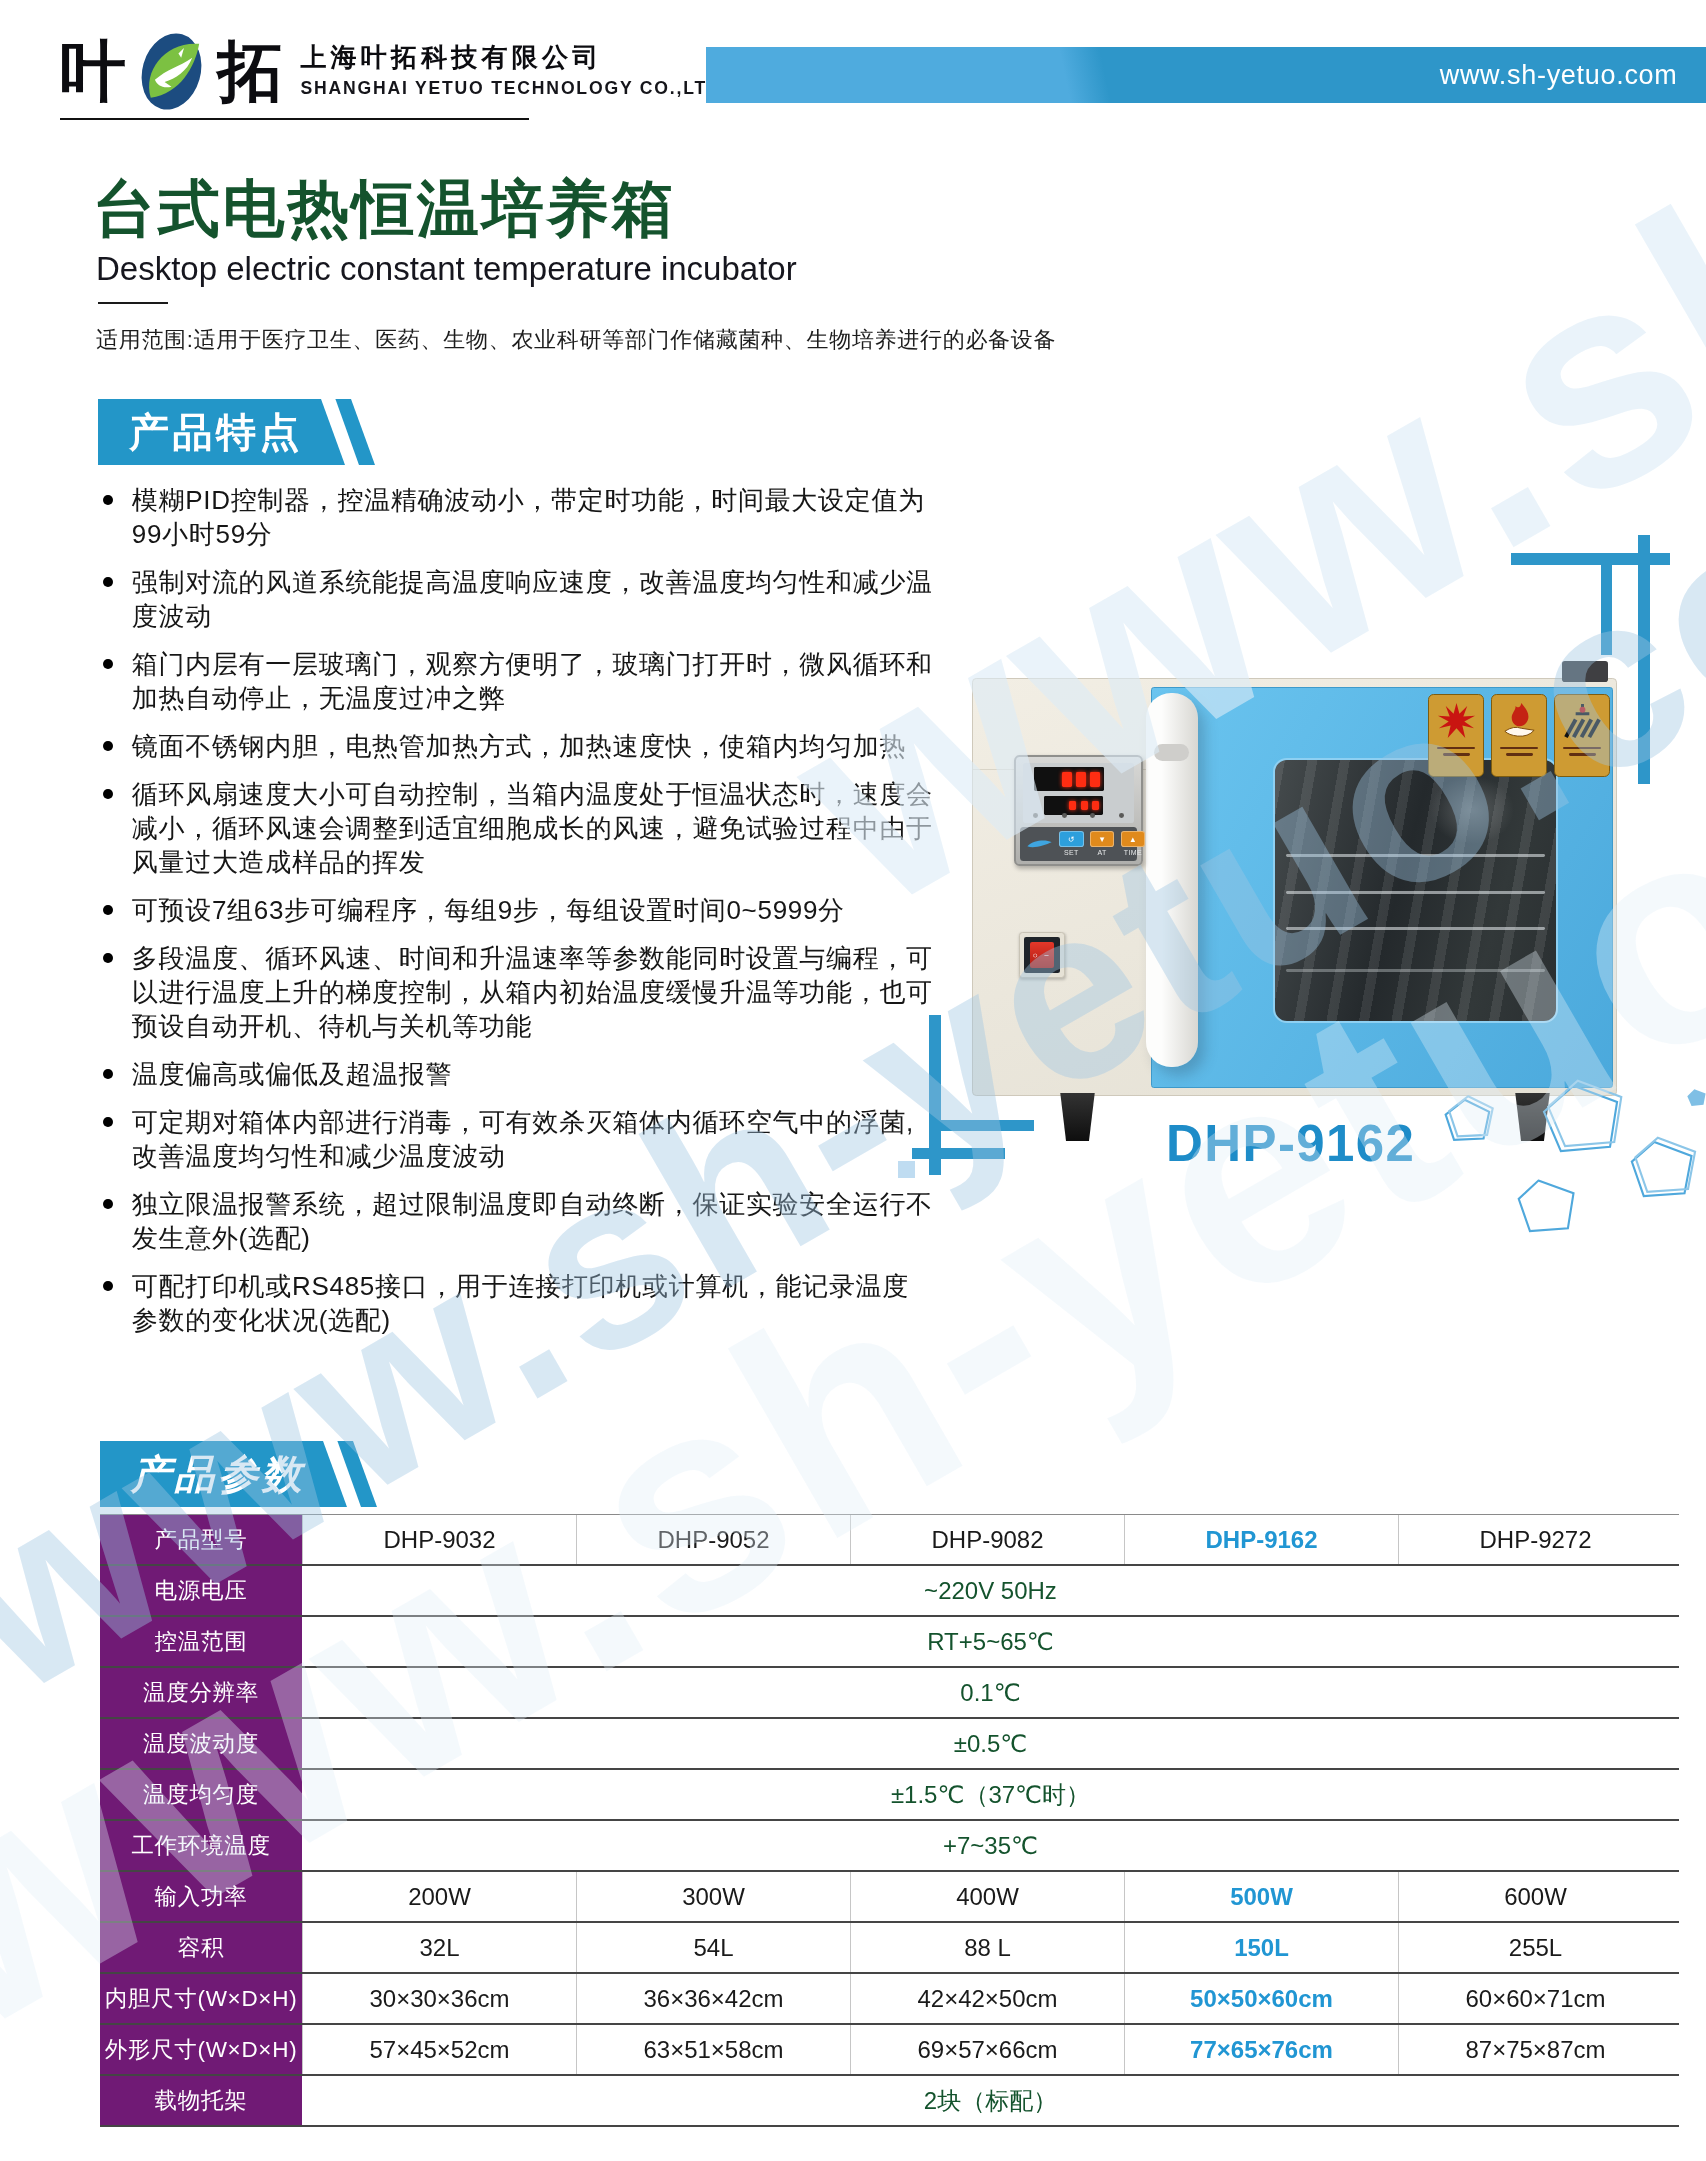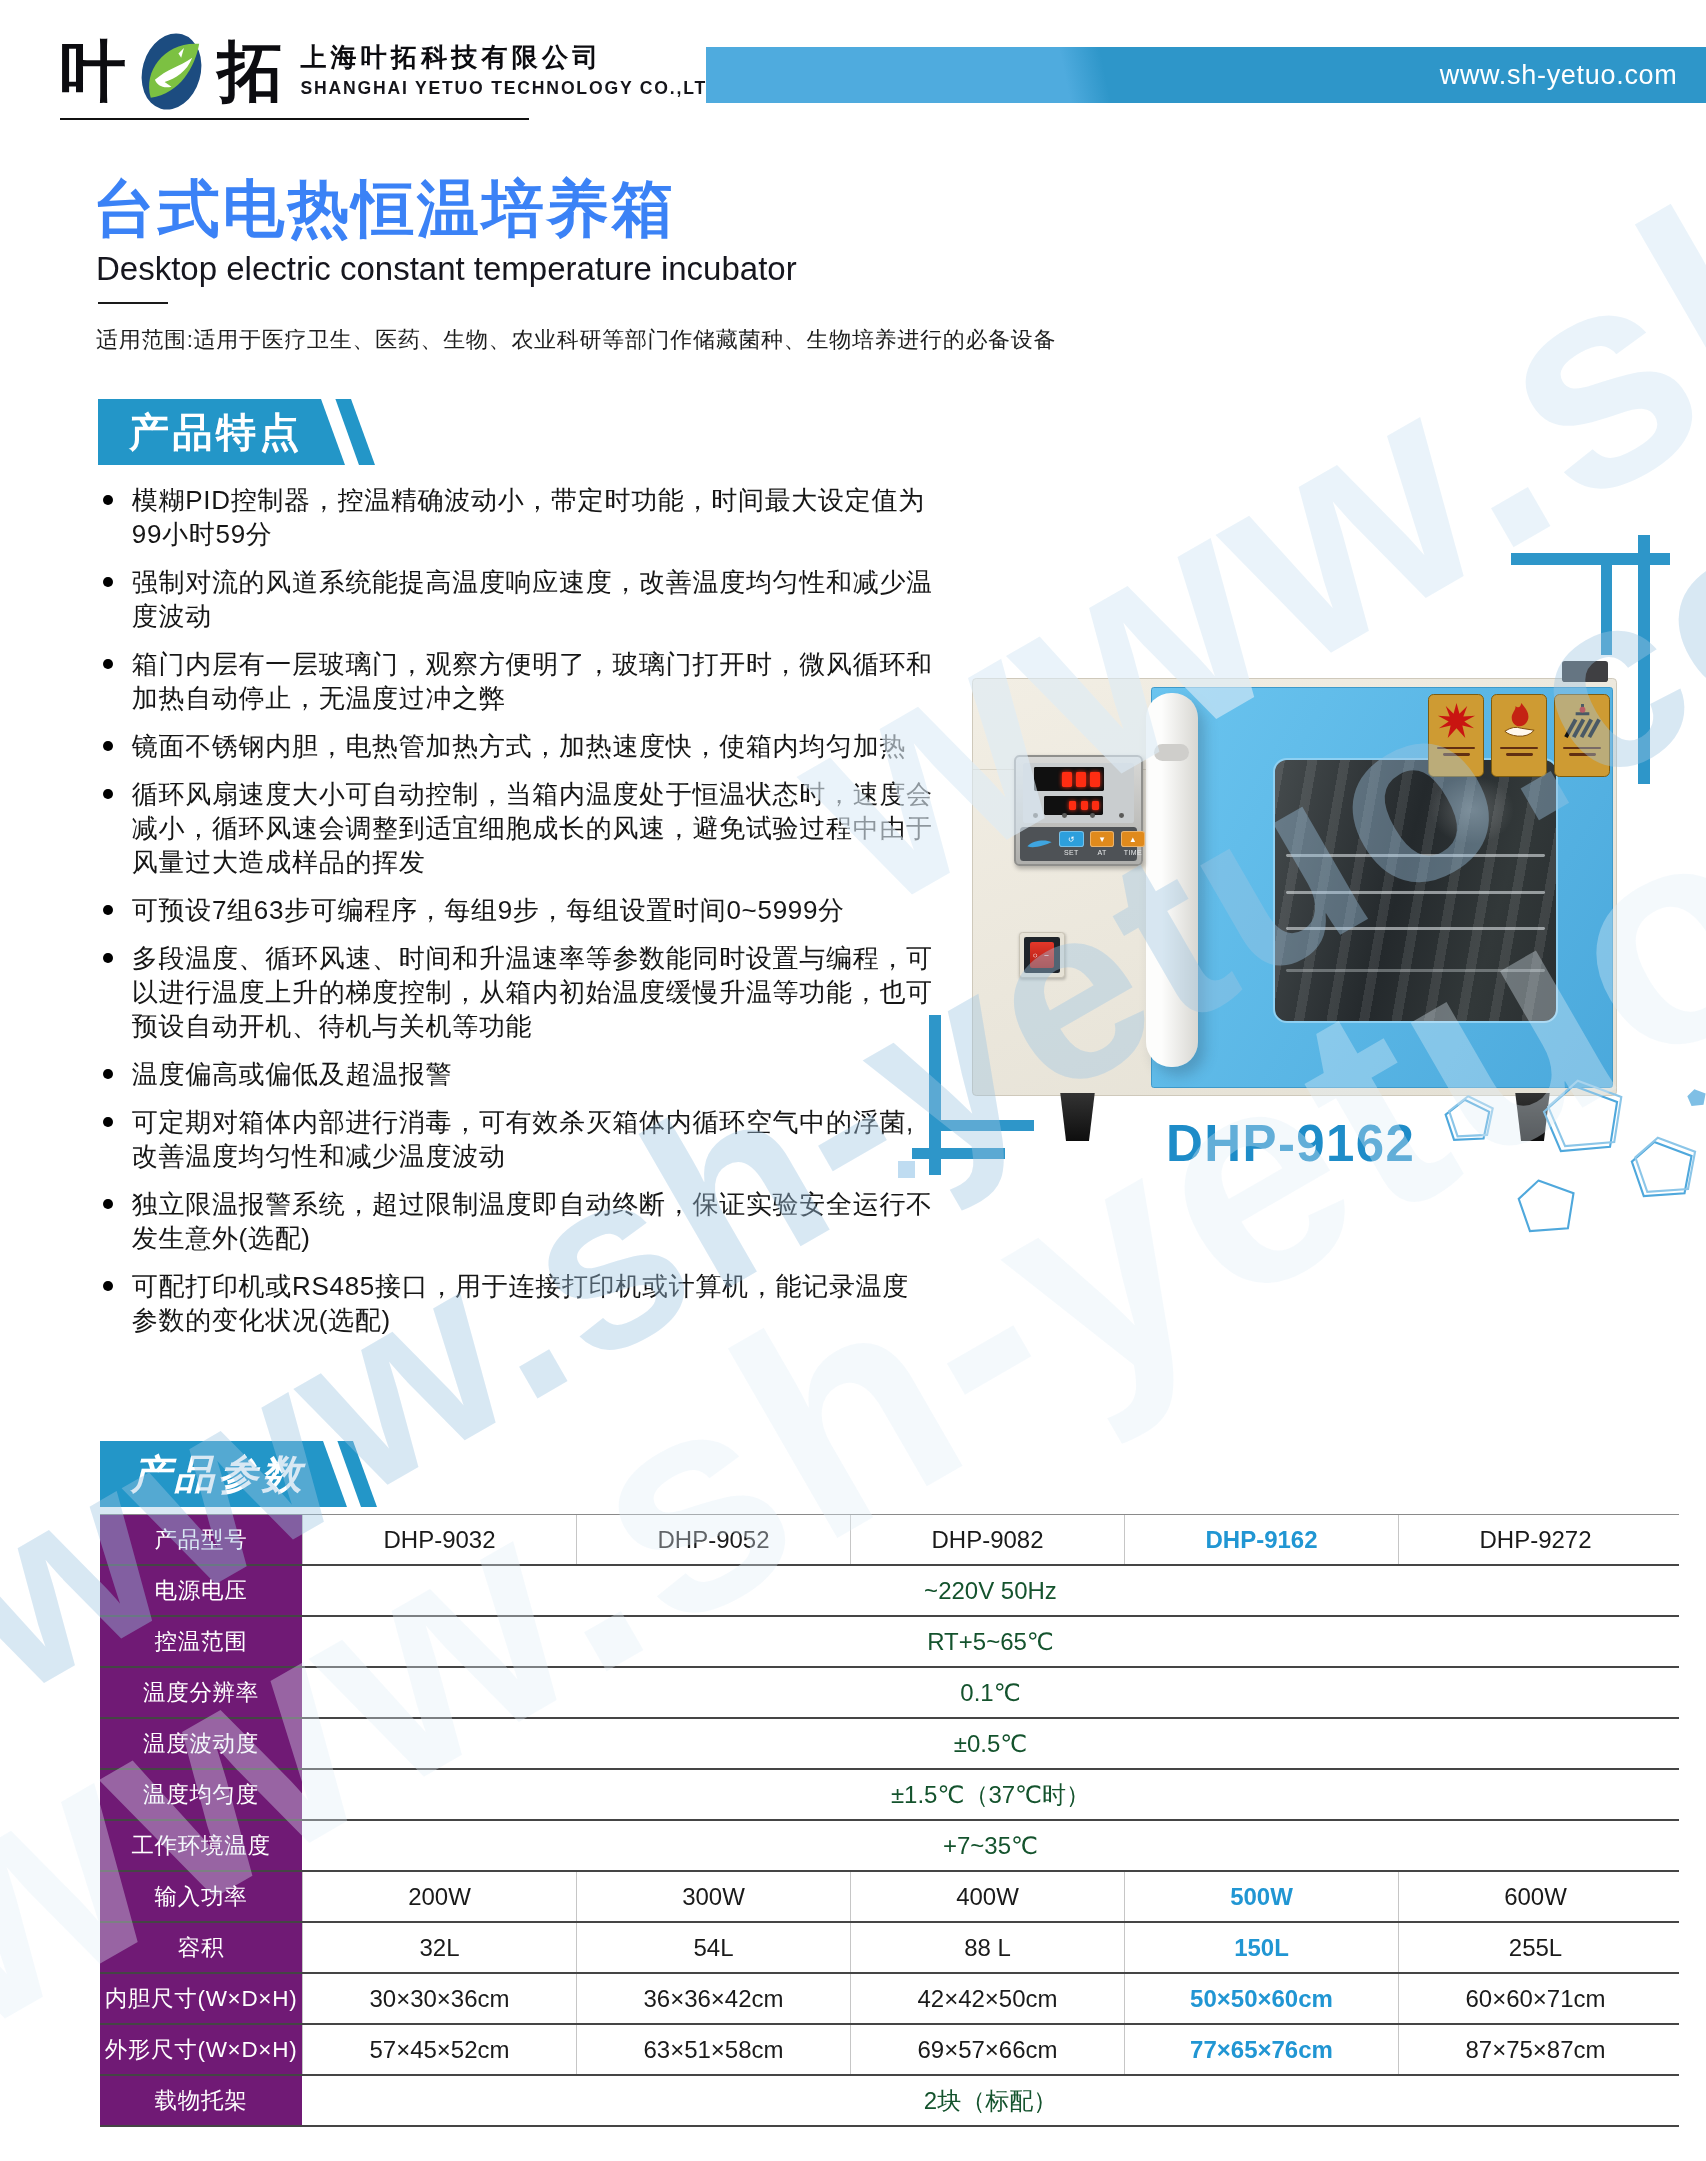--- a/index.html
+++ b/index.html
@@ -19,21 +19,21 @@
   #logo-emblem{width:83px;height:83px;margin:0 4.2px;}
   #company-block{margin-left:17px;display:flex;flex-direction:column;}
   #company-cn{font-size:26px;font-weight:800;color:#0c0c10;letter-spacing:4.2px;line-height:1.15;}
   #company-en{font-size:17.6px;font-weight:600;color:#15151a;letter-spacing:1.8px;margin-top:4.2px;}
   #logo-underline{left:60px;top:118px;width:469px;height:2.1px;background:#111;z-index:3;}
   #site-bar{left:706px;top:47px;width:1001px;height:56px;z-index:3;
     background:linear-gradient(78deg,#4FABDE 0 36%,#2E96C9 40%);
     display:flex;align-items:center;justify-content:flex-end;}
   #site-bar .url{color:#fff;font-size:27px;font-weight:500;margin-right:29.5px;letter-spacing:0.7px;}
   
-  #title-cn{left:93px;top:167px;font-size:62px;font-weight:900;color:#3b82f6;letter-spacing:2.8px;z-index:3;}
+  #title-cn{left:93px;top:167px;font-size:62px;font-weight:900;color:#14532d;letter-spacing:2.8px;z-index:3;}
   #title-en{left:96px;top:250px;font-size:33px;font-weight:500;color:#16161e;letter-spacing:0px;z-index:3;}
   #title-rule{left:98px;top:302px;width:70px;height:2.1px;background:#1a1a1a;z-index:3;}
   #scope{left:96px;top:325px;font-size:22px;color:#1d1d1d;letter-spacing:0.7px;z-index:3;}
   
   .banner{position:absolute;width:302px;height:64px;z-index:1;}
   .banner .main{position:absolute;left:0;top:0;width:247px;height:66px;background:#2396C8;
     clip-path:polygon(0 0,223px 0,247px 66px,0 66px);}
   .banner .stripe{position:absolute;left:236px;top:0;width:45px;height:66px;background:#2396C8;
     clip-path:polygon(1.4px 0,17px 0,41px 66px,25px 66px);}
   .banner .txt{position:absolute;left:31px;top:0;height:66px;line-height:66px;color:#fff;

